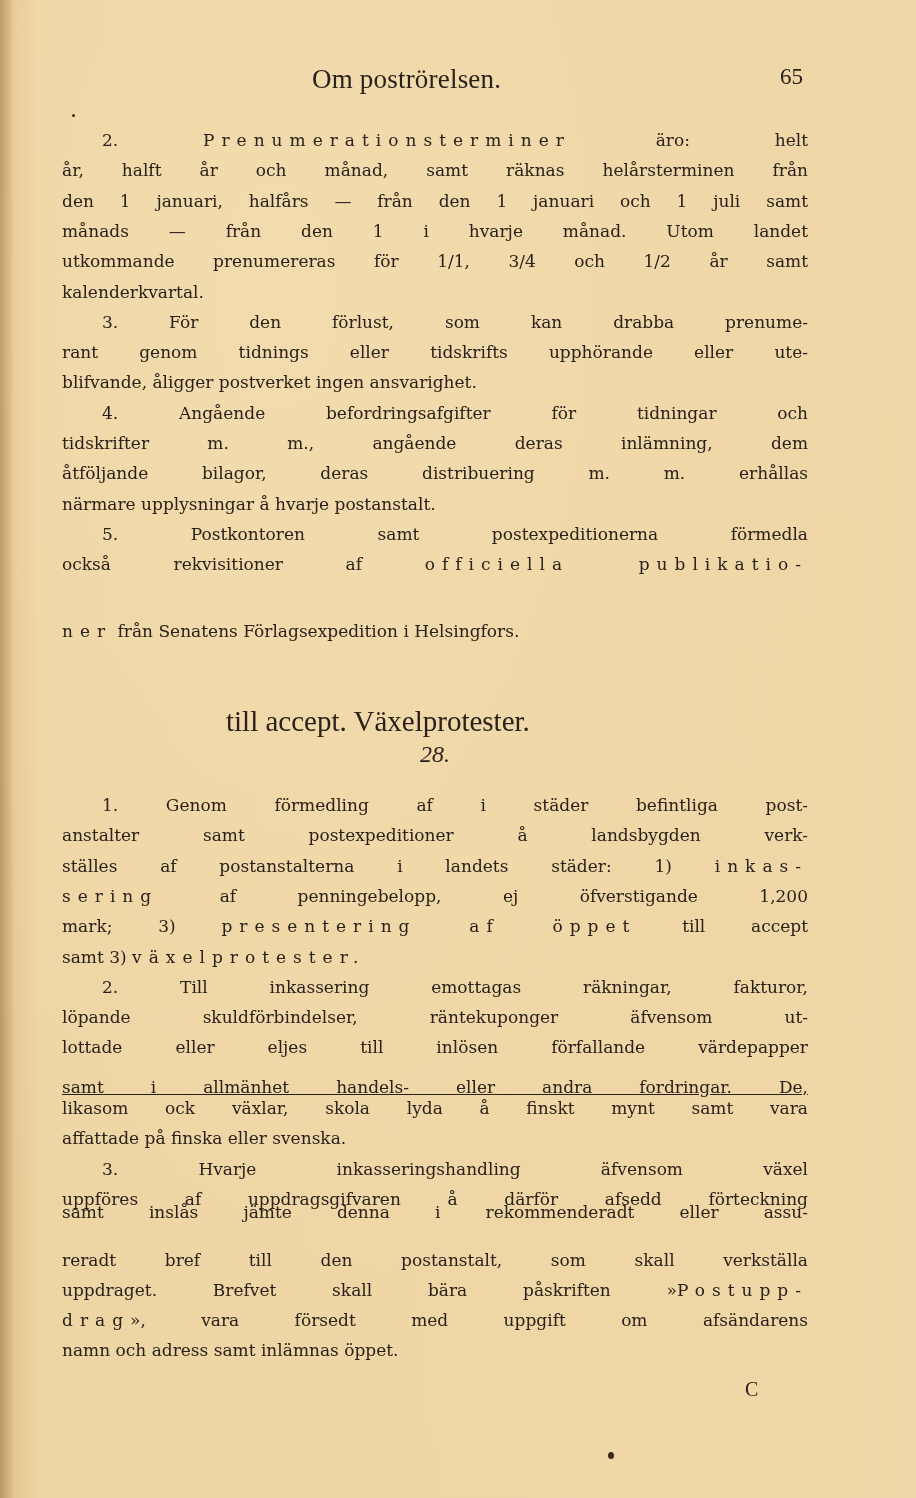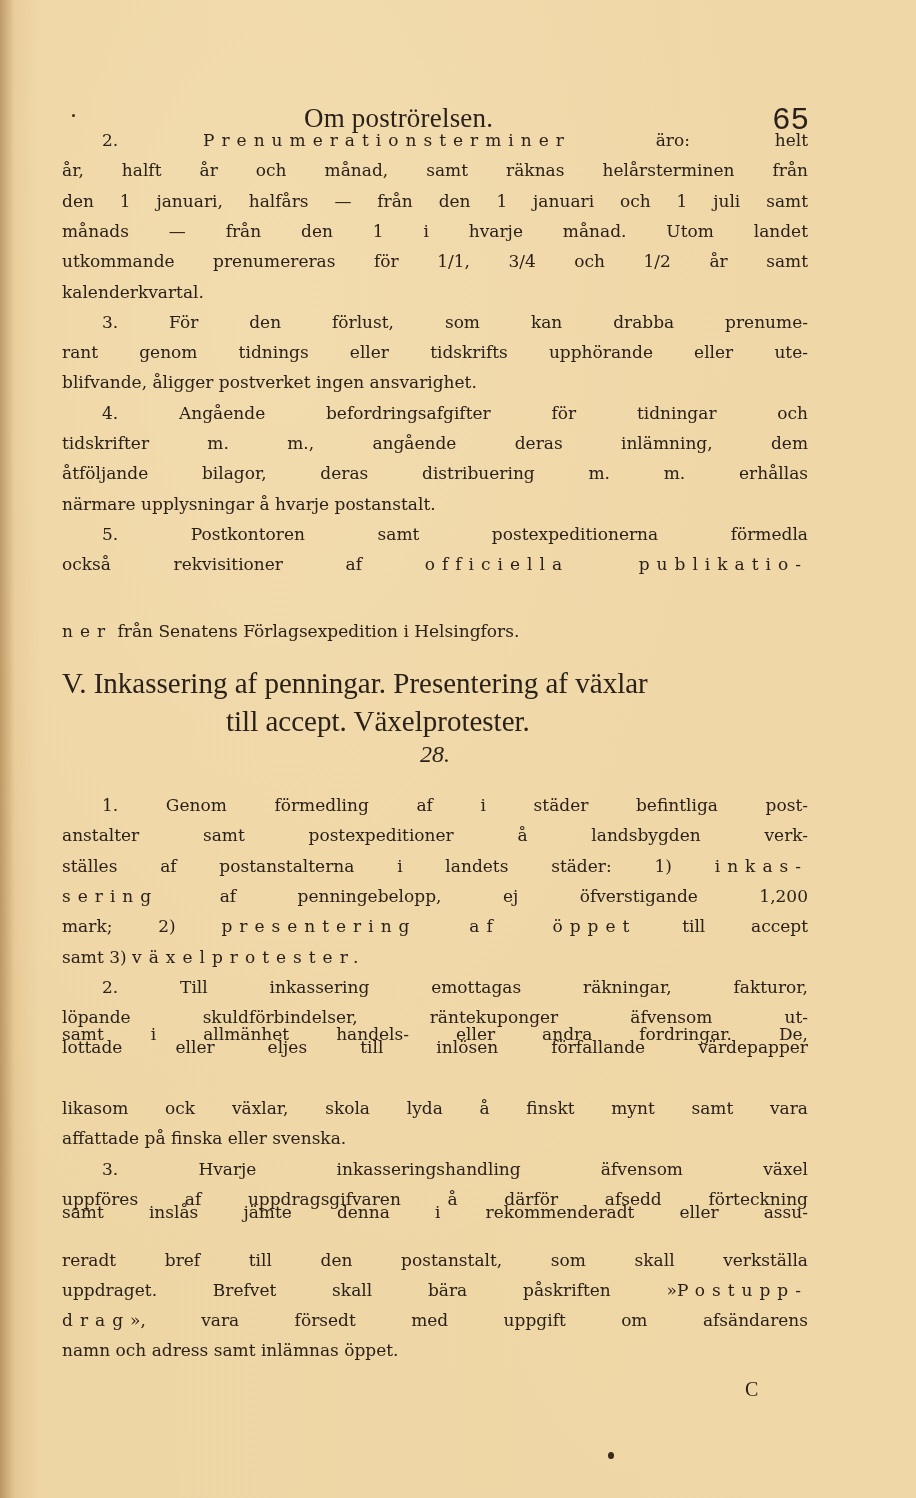--- a/index.html
+++ b/index.html
@@ -9,29 +9,29 @@
     background-image:
       radial-gradient(ellipse at 30% 20%, rgba(245,224,180,0.55), rgba(0,0,0,0) 60%),
       radial-gradient(ellipse at 70% 80%, rgba(240,215,165,0.5), rgba(0,0,0,0) 60%),
       linear-gradient(90deg, #d9b982 0px, #e7c995 18px, #eed5a4 40px, #efd7a8 100%);
     font-family: "DejaVu Serif", "Liberation Serif", serif;
     color: #2a211a;
     position: relative;
   }
   .page { position: absolute; left: 0; top: 0; width: 916px; height: 1498px; }
   .running-head {
-    position: absolute; top: 64px; left: 4px; width: 900px; height: 40px; margin-top: 39px;
+    position: absolute; top: 64px; left: 12px; width: 900px; height: 40px;
   }
   .running-title {
     position: absolute; left: 300px; top: 0;
     font-family: "Liberation Serif", serif; font-size: 27px; letter-spacing: 0.2px;
   }
   .page-number {
     position: absolute; left: 768px; top: 0;
-    font-family: Liberation Mono, monospace; font-size: 31px;
+    font-family: Liberation Serif, serif; font-size: 23px;
   }
   .line {
     position: absolute; left: 62px; width: 746px; height: 30px;
     font-size: 17px; line-height: 30px; white-space: nowrap;
     text-align: justify; text-align-last: justify;
   }
   .line.last { text-align-last: left; }
   .line.indent { left: 102px; width: 706px; }
   .sp { letter-spacing: 7px; }
   .heading {
@@ -75,35 +75,34 @@
       <div class="line last" style="top: 367.4px;"><span>blifvande, åligger postverket ingen ansvarighet.</span></div>
       <div class="line indent" style="top: 397.7px;"><span>4. Angående befordringsafgifter för tidningar och</span></div>
       <div class="line" style="top: 428px;"><span>tidskrifter m. m., angående deras inlämning, dem</span></div>
       <div class="line" style="top: 458.3px;"><span>åtföljande bilagor, deras distribuering m. m. erhållas</span></div>
       <div class="line last" style="top: 488.6px;"><span>närmare upplysningar å hvarje postanstalt.</span></div>
       <div class="line indent" style="top: 518.9px;"><span>5. Postkontoren samt postexpeditionerna förmedla</span></div>
       <div class="line" style="top: 549.2px;"><span>också rekvisitioner af </span><span class="sp">officiella publikatio-</span></div>
       <div class="line last" style="top: 579.5px; margin-top: 36px;"><span class="sp">ner</span><span> från Senatens Förlagsexpedition i Helsingfors.</span></div>
     </div>
 
-  <div class="heading" style="left:62px; top:667px;">V.  Inkassering af penningar.  Presentering af växlar</div>
   <div class="heading" style="left:226px; top:705px;">till accept.  Växelprotester.</div>
   <div class="para-num">28.</div>
 
   <div id="section-v">
       <div class="line indent" style="top: 790px;"><span>1. Genom förmedling af i städer befintliga post-</span></div>
       <div class="line" style="top: 820.3px;"><span>anstalter samt postexpeditioner å landsbygden verk-</span></div>
       <div class="line" style="top: 850.6px;"><span>ställes af postanstalterna i landets städer: 1) </span><span class="sp">inkas-</span></div>
       <div class="line" style="top: 880.9px;"><span class="sp">sering</span><span> af penningebelopp, ej öfverstigande 1,200</span></div>
-      <div class="line" style="top: 911.2px;"><span>mark; 2) </span><span class="sp">presentering af öppet</span><span> till accept</span></div>
+      <div class="line" style="top: 911.2px;"><span>mark; 3) </span><span class="sp">presentering af öppet</span><span> till accept</span></div>
       <div class="line last" style="top: 941.5px;"><span>samt 3) </span><span class="sp">växelprotester.</span></div>
       <div class="line indent" style="top: 971.8px;"><span>2. Till inkassering emottagas räkningar, fakturor,</span></div>
       <div class="line" style="top: 1002.1px;"><span>löpande skuldförbindelser, räntekuponger äfvensom ut-</span></div>
       <div class="line" style="top: 1032.4px;"><span>lottade eller eljes till inlösen förfallande värdepapper</span></div>
-      <div class="line" style="top: 1019px;"><span>samt i allmänhet handels- eller andra fordringar. De,</span></div>
+      <div class="line" style="top: 1072px; text-decoration: underline;"><span>samt i allmänhet handels- eller andra fordringar. De,</span></div>
       <div class="line" style="top: 1093px;"><span>likasom ock växlar, skola lyda å finskt mynt samt vara</span></div>
       <div class="line last" style="top: 1123.3px;"><span>affattade på finska eller svenska.</span></div>
       <div class="line indent" style="top: 1153.6px;"><span>3. Hvarje inkasseringshandling äfvensom växel</span></div>
       <div class="line" style="top: 1183.9px;"><span>uppföres af uppdragsgifvaren å därför afsedd förteckning</span></div>
       <div class="line" style="top: 1197px;"><span>samt inslås jämte denna i rekommenderadt eller assu-</span></div>
       <div class="line" style="top: 1244.5px;"><span>reradt bref till den postanstalt, som skall verkställa</span></div>
       <div class="line" style="top: 1274.8px;"><span>uppdraget. Brefvet skall bära påskriften »</span><span class="sp">Postupp-</span></div>
       <div class="line" style="top: 1305.1px;"><span class="sp">drag</span><span>», vara försedt med uppgift om afsändarens</span></div>
       <div class="line last" style="top: 1335.4px;"><span>namn och adress samt inlämnas öppet.</span></div>
     </div>

